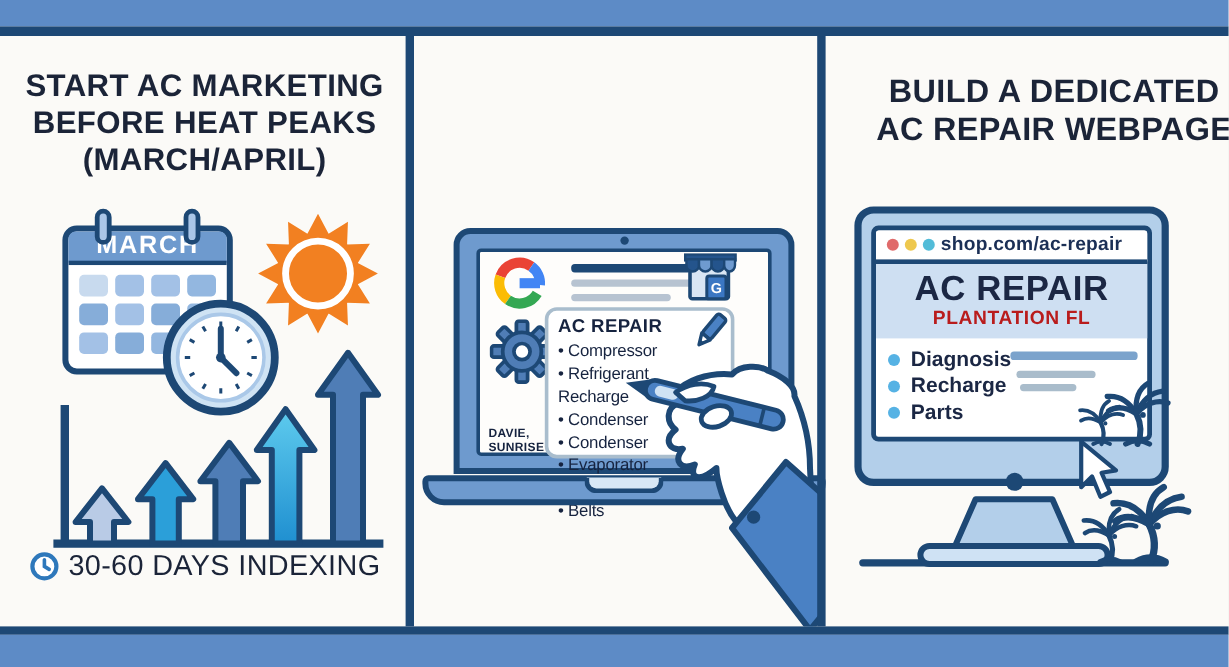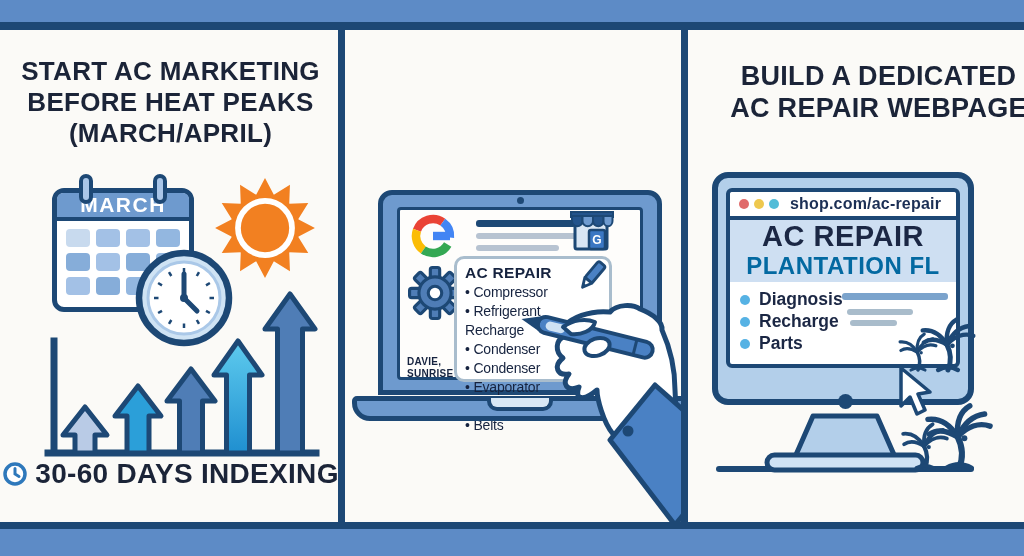--- a/index.html
+++ b/index.html
@@ -31,21 +31,21 @@
   .cal-grid { display:grid; grid-template-columns:repeat(4,1fr); gap:6px; padding:8px 9px; }
   .cal-grid span { height:18px; border-radius:4px; }
   .cc-a { background:#c8daee; } .cc-b { background:#a3c1e6; } .cc-c { background:#93b7e0; } .cc-d { background:#86add9; }
 
   .clock-svg { position:absolute; left:134px; top:248px; }
   .sun-svg   { position:absolute; left:213px; top:176px; }
   .chart-svg { position:absolute; left:40px;  top:283px; }
 
   .indexing-row { position:absolute; left:0; top:458px; width:341px; display:flex;
                   align-items:center; justify-content:center; gap:7px; }
-  .indexing-label { font-size:28px; font-weight:bold; color:#1b2438; letter-spacing:0.3px; }
+  .indexing-label { font-size:24px; font-weight:normal; color:#1b2438; letter-spacing:0.3px; }
 
   
   .laptop-screen { position:absolute; left:378px; top:190px; width:284px; height:205px;
                    background:#6e9ace; border:5px solid #1d4875; border-radius:14px 14px 0 0; }
   .laptop-camera { position:absolute; left:50%; top:2px; width:7px; height:7px; margin-left:-3px;
                    background:#1d4875; border-radius:50%; }
   .laptop-display { position:absolute; left:14px; top:12px; width:246px; height:173px;
                     background:#fefdfb; border:3px solid #1d4875; border-radius:4px; }
   .laptop-base { position:absolute; left:352px; top:396px; width:336px; height:25px;
                  background:#6e9ace; border:5px solid #1d4875; border-radius:5px 5px 18px 18px; }
@@ -74,25 +74,25 @@
   
   .monitor { position:absolute; left:712px; top:172px; width:262px; height:233px;
              background:#b3cfea; border:6px solid #1d4875; border-radius:16px; }
   .monitor-screen { position:absolute; left:8px; top:10px; width:234px; height:180px;
                     background:#fff; border:4px solid #1d4875; border-radius:6px; }
   .browser-bar { position:absolute; left:0; top:0; width:100%; height:28px; background:#fff;
                  border-bottom:4px solid #1d4875; border-radius:3px 3px 0 0;
                  display:flex; align-items:center; padding:0 9px; gap:5px; }
   .dot { width:10px; height:10px; border-radius:50%; }
   .dot.red { background:#e06a6a; } .dot.yellow { background:#eec84e; } .dot.cyan { background:#52bcd8; }
-  .browser-url { flex:1; text-align:center; font-size:16px; font-weight:bold; color:#1b2f55; letter-spacing:0.2px; }
+  .browser-url { flex:1; font-size:16px; font-weight:bold; color:#1b2f55; letter-spacing:0.2px; }
   .page-header { position:absolute; left:0; top:28px; width:100%; height:62px; background:#cedff2;
                  display:flex; flex-direction:column; align-items:center; justify-content:center; }
   .page-heading { font-size:29px; font-weight:bold; color:#1b2744; line-height:1.02; letter-spacing:0.5px; }
-  .page-subheading { font-size:24px; font-weight:bold; color:#0369a1; letter-spacing:0.5px; }
+  .page-subheading { font-size:16px; font-weight:bold; color:#b91c1c; letter-spacing:0.5px; }
   .web-bullets { position:absolute; left:10px; top:97px; display:flex; flex-direction:column; gap:1px; }
   .web-bullet-row { display:flex; align-items:center; gap:9px; height:21px; }
   .web-bullet-dot { width:10px; height:10px; border-radius:50%; background:#56b2e4; }
   .web-bullet-label { font-size:17.5px; font-weight:bold; color:#1b2744; }
   .wline { position:absolute; border-radius:3px; }
   .wline.w1 { left:112px; top:101px; width:106px; height:7px; background:#7ba3cc; }
   .wline.w2 { left:117px; top:117px; width:66px;  height:6px; background:#a9bccb; }
   .wline.w3 { left:120px; top:128px; width:47px;  height:6px; background:#a9bccb; }
   .palms-in-svg  { position:absolute; left:172px; top:118px; overflow:visible; }
   .book-now { position:absolute; left:50px; top:171px; width:146px; height:34px; z-index:5;

